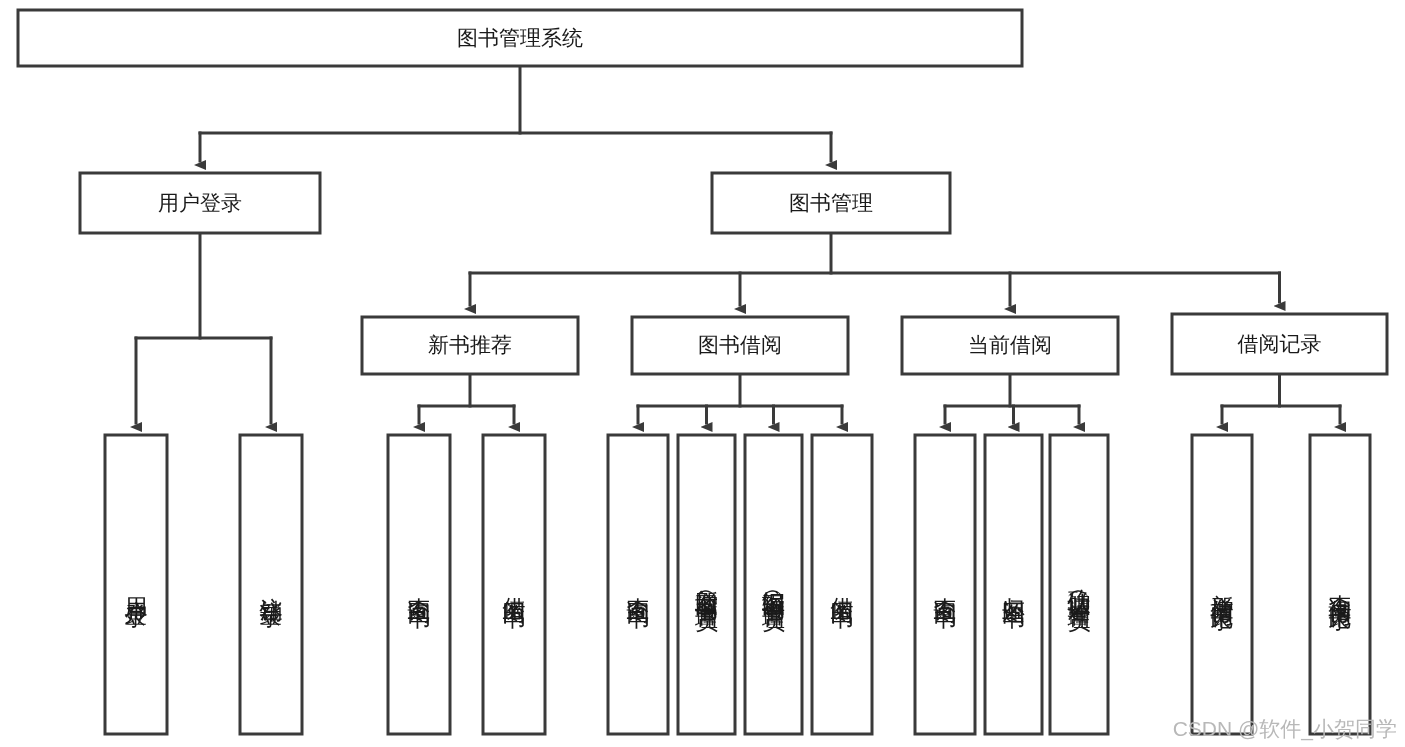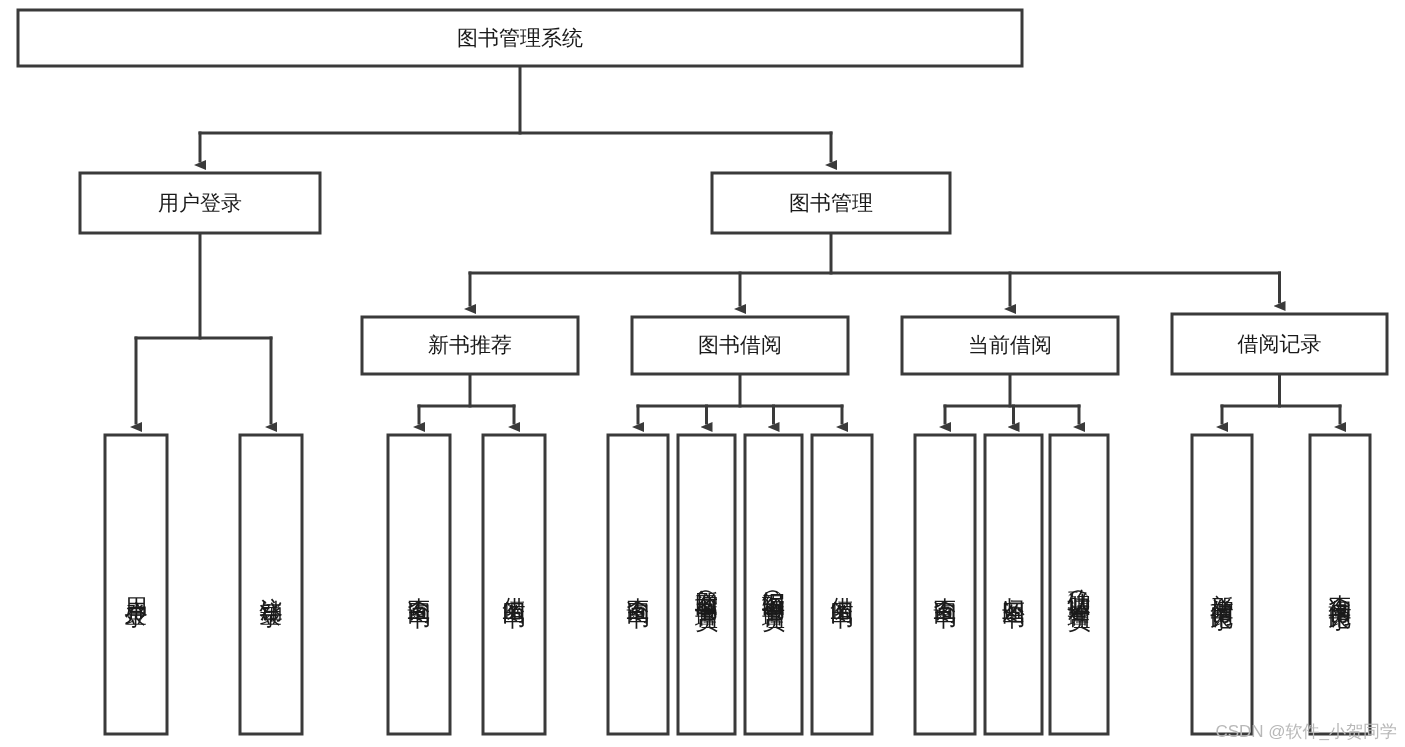--- a/index.html
+++ b/index.html
@@ -26,21 +26,21 @@
     line-height:1;
     color:#1a1a1a;
     letter-spacing:3px;
     white-space:nowrap;
     pointer-events:none;
   }
   .watermark{
     position:absolute;
     right:8px;bottom:4px;
     font-family:"Liberation Sans","DejaVu Sans",sans-serif;
-    font-size:17px;
+    font-size:21px;
     color:#b8b8b8;
     white-space:nowrap;
   }
 </style>
 </head>
 <body>
 
 <div id="diagram-root">
 
   <svg id="flow" viewBox="0 0 1405 747">

